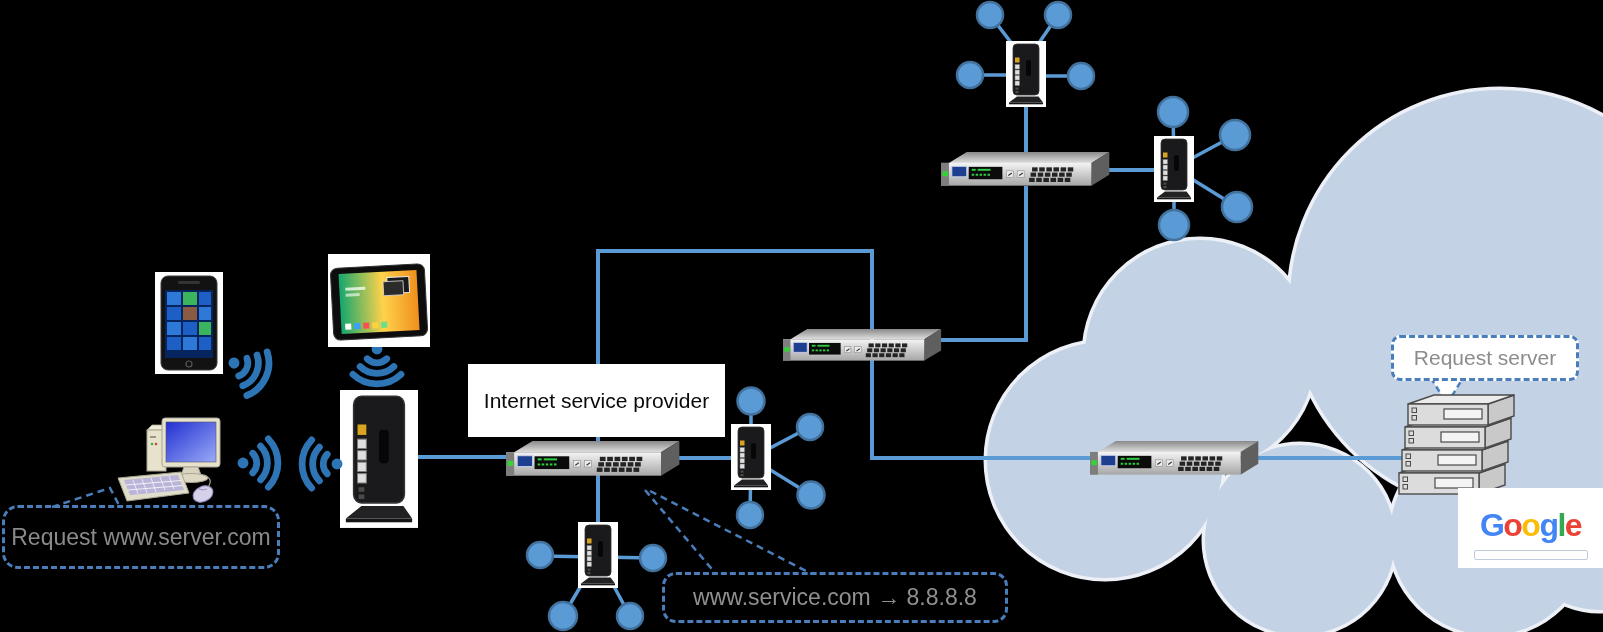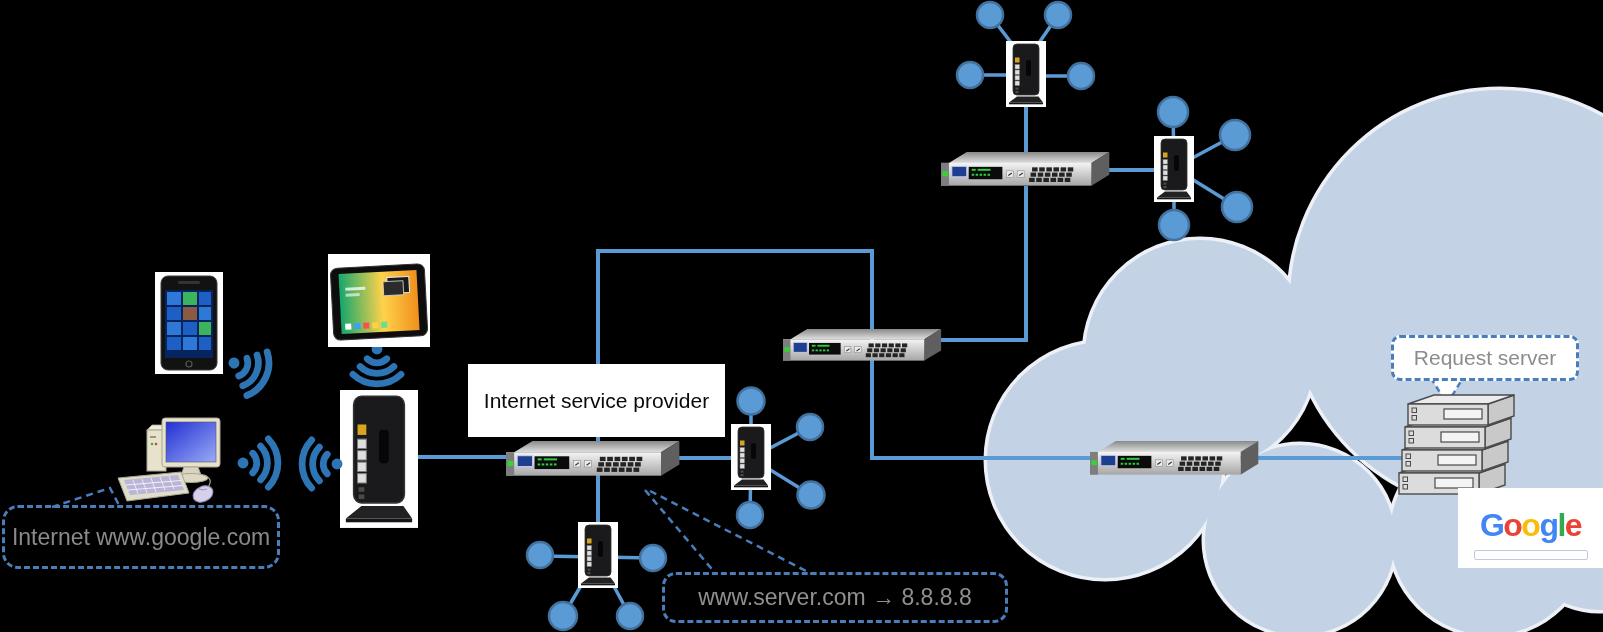--- a/index.html
+++ b/index.html
@@ -268,25 +268,25 @@
 
   <g>
     <use href="#su" transform="translate(1399,473)"></use>
     <use href="#su" transform="translate(1402,450)"></use>
     <use href="#su" transform="translate(1405,427)"></use>
     <use href="#su" transform="translate(1408,404)"></use>
   </g>
 </svg>
 
   <div id="request-callout" class="overlay callout">
-    <span>Internet www.google.com</span>
+    <span>Request www.server.com</span>
   </div>
 
   <div id="dns-callout" class="overlay callout">
-    <span>www.server.com → 8.8.8.8</span>
+    <span>www.service.com → 8.8.8.8</span>
   </div>
 
   <div id="google-server-callout" class="overlay callout">
     <span>Request server</span>
   </div>
 
   <div id="isp-label" class="overlay">
     <div>Internet service provider</div>
   </div>
 

